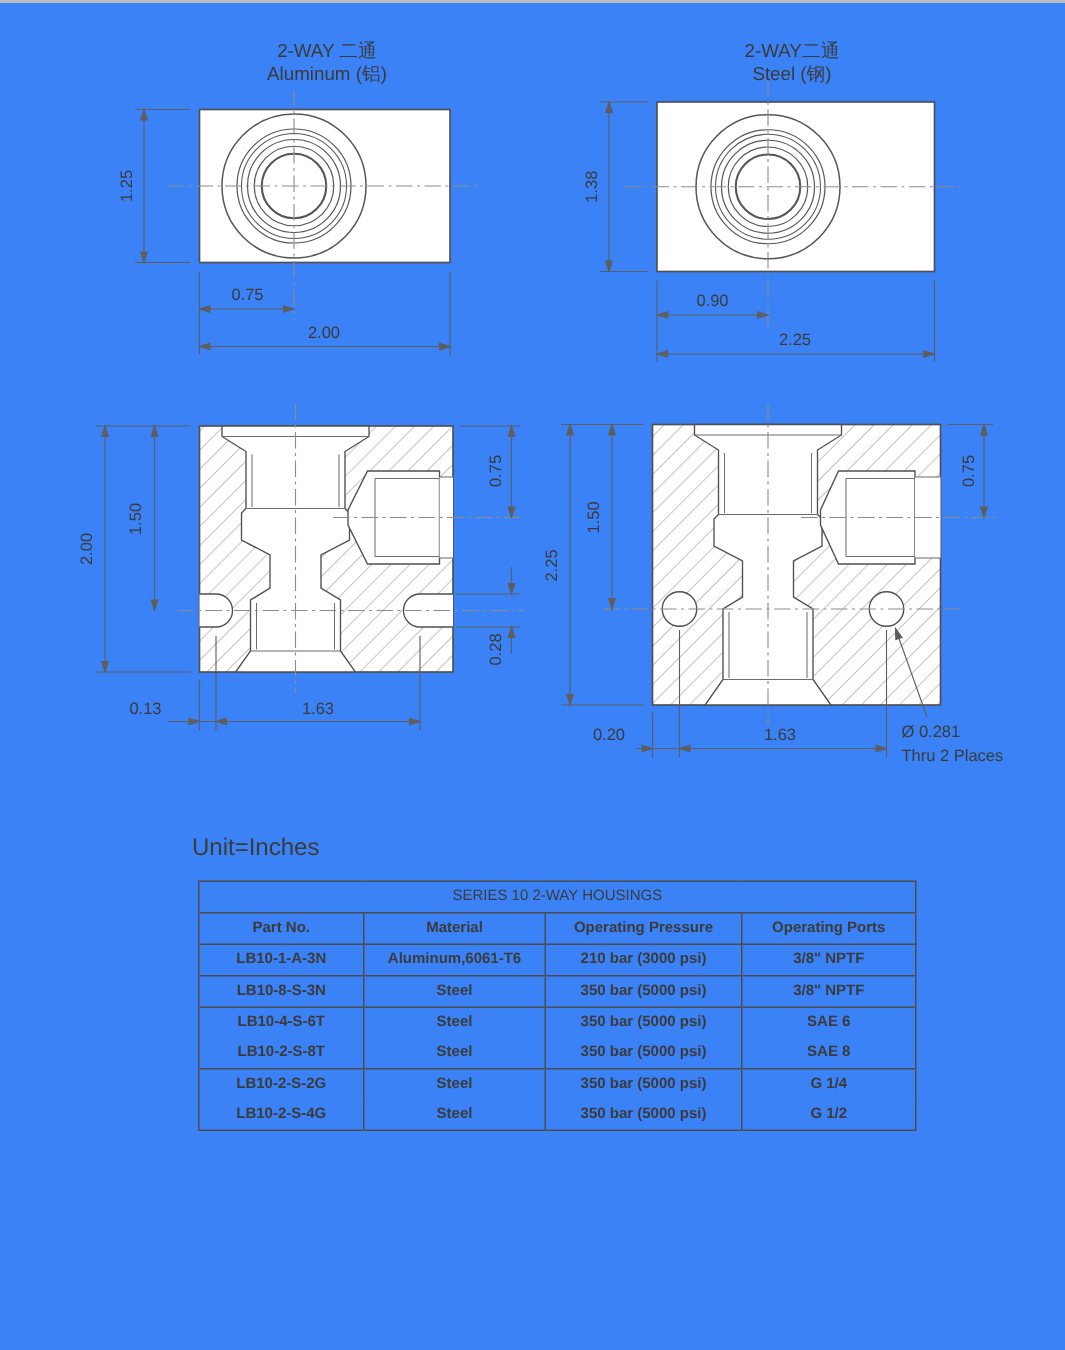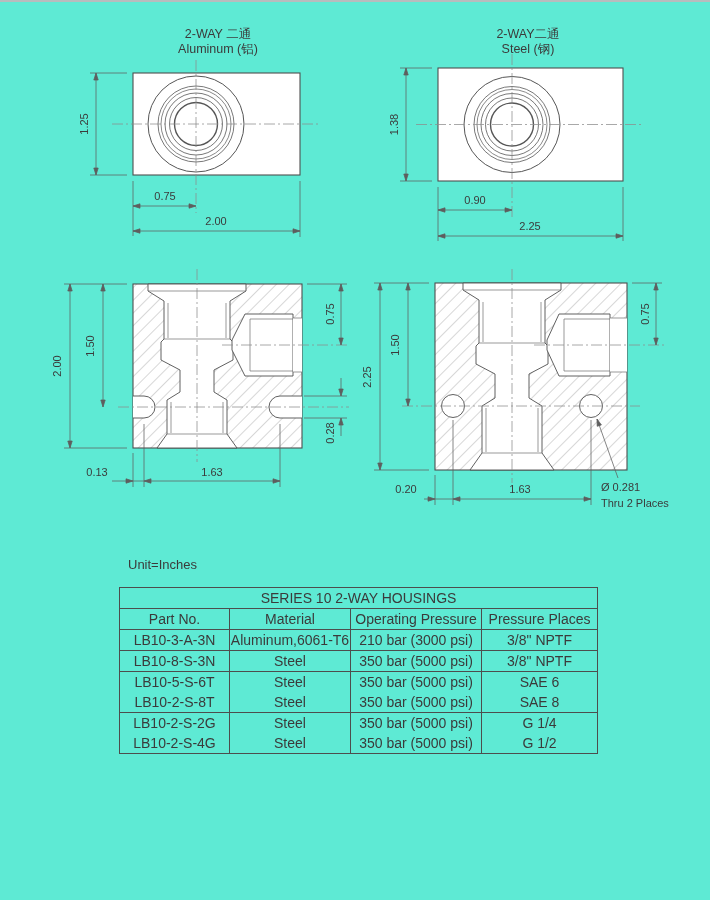--- a/index.html
+++ b/index.html
@@ -1,28 +1,28 @@
 <!DOCTYPE html>
 <html><head>
 <meta charset="utf-8">
 <style>
   html,body{margin:0;padding:0;background:#fff;}
-  #page{position:relative;width:710px;height:900px;background:#5eead4;overflow:hidden;
+  #page{position:relative;width:710px;height:900px;background:#3b82f6;overflow:hidden;
         font-family:"Liberation Sans", sans-serif;color:#3b3b3b;}
   #top-rule{position:absolute;left:0;top:0;width:710px;height:2px;background:#b8bcbd;}
   svg text{fill:#3b3b3b;font-family:"Liberation Sans", sans-serif;}
   .dwg-title{font-size:12.5px;}
   .dim{font-size:11px;}
-  #unit-note{position:absolute;left:128px;top:557px;font-size:13px;}
-  #housing-table{position:absolute;left:119px;top:587px;width:478px;
-    border-collapse:collapse;table-layout:fixed;font-size:14px;color:#3b3b3b;
+  #unit-note{position:absolute;left:128px;top:557px;font-size:16px;}
+  #housing-table{position:absolute;left:132px;top:587px;width:478px;
+    border-collapse:collapse;table-layout:fixed;font-size:10px;color:#3b3b3b;
     border:1.5px solid #4d4d4d;}
   #housing-table th,#housing-table td{font-weight:normal;text-align:center;padding:0;
     height:20px;line-height:20px;white-space:nowrap;overflow:hidden;}
-  #housing-table .cell{border-left:1px solid #4d4d4d;border-right:1px solid #4d4d4d;}
+  #housing-table .cell{border-left:1px solid #4d4d4d;border-right:1px solid #4d4d4d;font-weight:bold;}
   #housing-table .title-cell{border-bottom:1px solid #4d4d4d;}
   #housing-table tr.hdr th{border-bottom:1px solid #4d4d4d;}
   #housing-table tr.sep td{border-top:1px solid #4d4d4d;}
 </style>
 </head>
 <body>
 
 <div id="page">
   <div id="top-rule"></div>
 
@@ -237,38 +237,38 @@
         <col style="width:116px">
       </colgroup>
     <thead>
       <tr>
         <th class="title-cell" colspan="4">SERIES 10 2-WAY HOUSINGS</th>
       </tr>
       <tr class="hdr">
         <th class="cell">Part No.</th>
         <th class="cell">Material</th>
         <th class="cell">Operating Pressure</th>
-        <th class="cell">Pressure Places</th>
+        <th class="cell">Operating Ports</th>
       </tr>
     </thead>
     <tbody>
       <tr>
-        <td class="cell">LB10-3-A-3N</td>
+        <td class="cell">LB10-1-A-3N</td>
         <td class="cell">Aluminum,6061-T6</td>
         <td class="cell">210 bar (3000 psi)</td>
         <td class="cell">3/8" NPTF</td>
       </tr>
       <tr class="sep">
         <td class="cell">LB10-8-S-3N</td>
         <td class="cell">Steel</td>
         <td class="cell">350 bar (5000 psi)</td>
         <td class="cell">3/8" NPTF</td>
       </tr>
       <tr class="sep">
-        <td class="cell">LB10-5-S-6T</td>
+        <td class="cell">LB10-4-S-6T</td>
         <td class="cell">Steel</td>
         <td class="cell">350 bar (5000 psi)</td>
         <td class="cell">SAE 6</td>
       </tr>
       <tr>
         <td class="cell">LB10-2-S-8T</td>
         <td class="cell">Steel</td>
         <td class="cell">350 bar (5000 psi)</td>
         <td class="cell">SAE 8</td>
       </tr>

